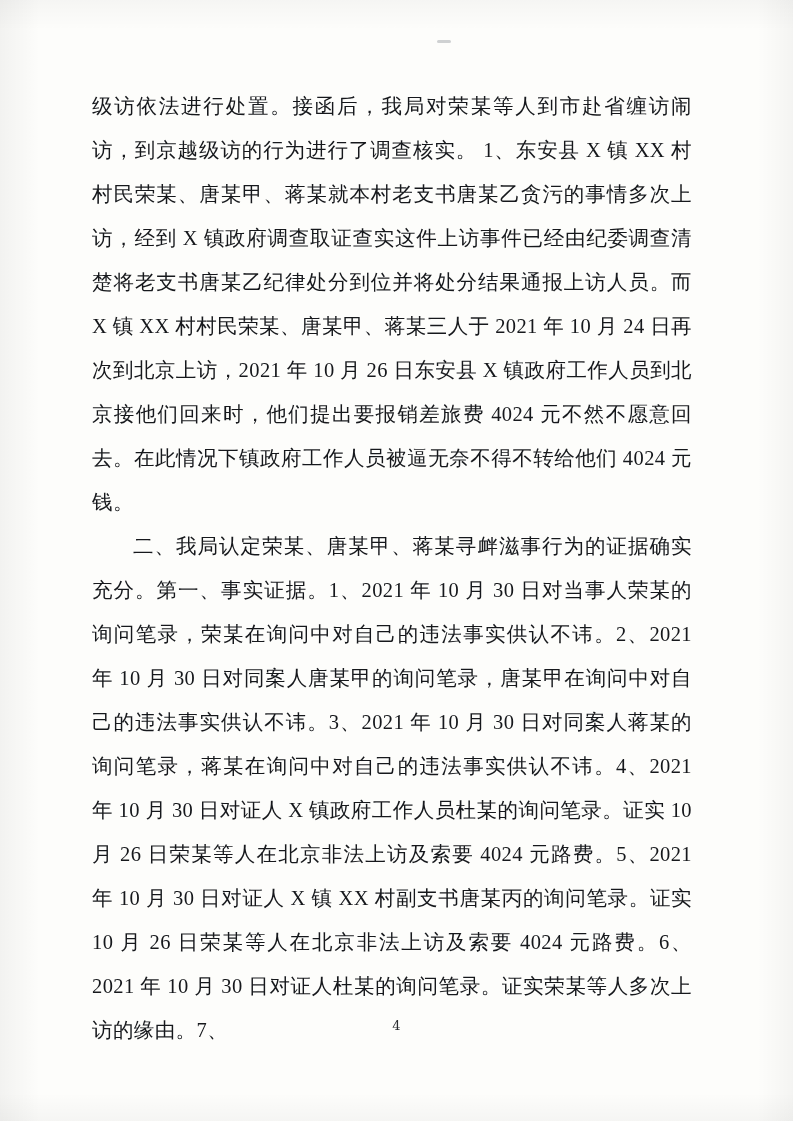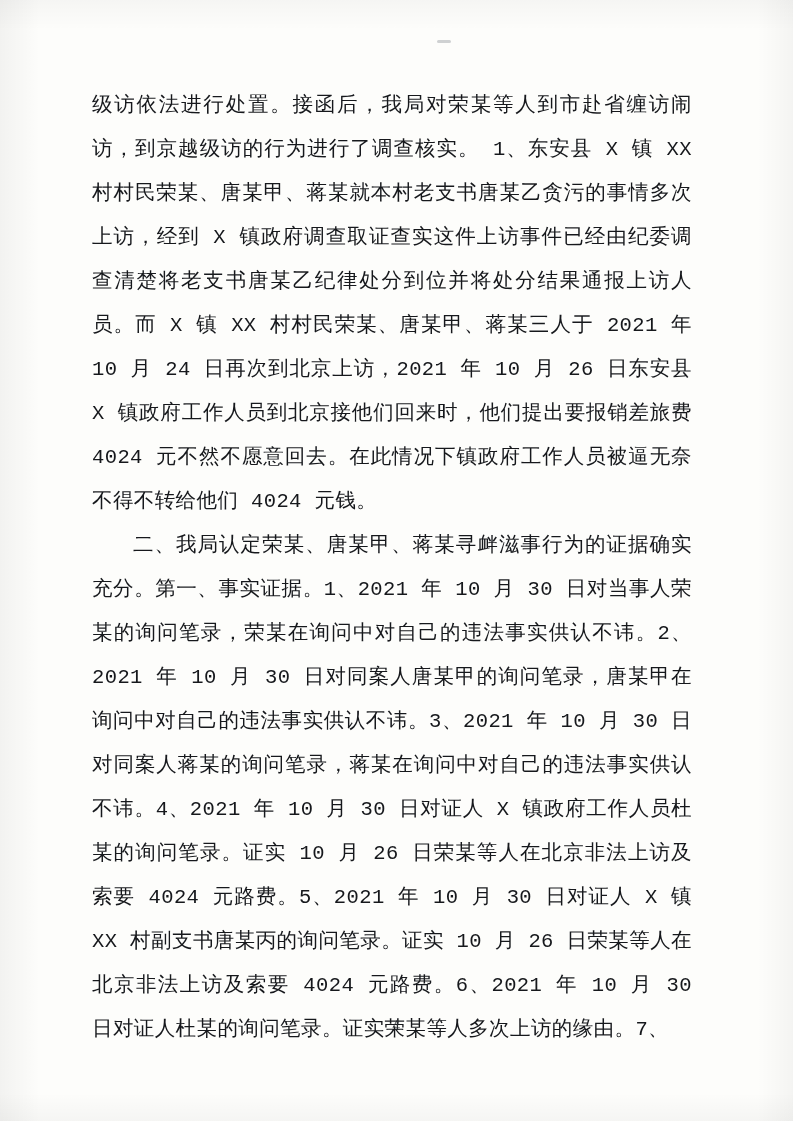--- a/index.html
+++ b/index.html
@@ -25,21 +25,21 @@
       linear-gradient(to right, rgba(0,0,0,0.045), rgba(0,0,0,0) 40px),
       linear-gradient(to left, rgba(0,0,0,0.035), rgba(0,0,0,0) 36px),
       linear-gradient(to bottom, rgba(0,0,0,0.03), rgba(0,0,0,0) 30px),
       linear-gradient(to top, rgba(0,0,0,0.03), rgba(0,0,0,0) 28px);
   }
   .doc-body {
     position: absolute;
     left: 92px;
     top: 84px;
     width: 600px;
-    font-family: Liberation Mono, monospace;
+    font-family: Liberation Serif, serif;
     font-size: 20.5px;
     line-height: 44px;
     color: #16181c;
     letter-spacing: 0.4px;
     text-align: justify;
     text-justify: inter-character;
   }
   .para {
     margin: 0;
     white-space: normal;

